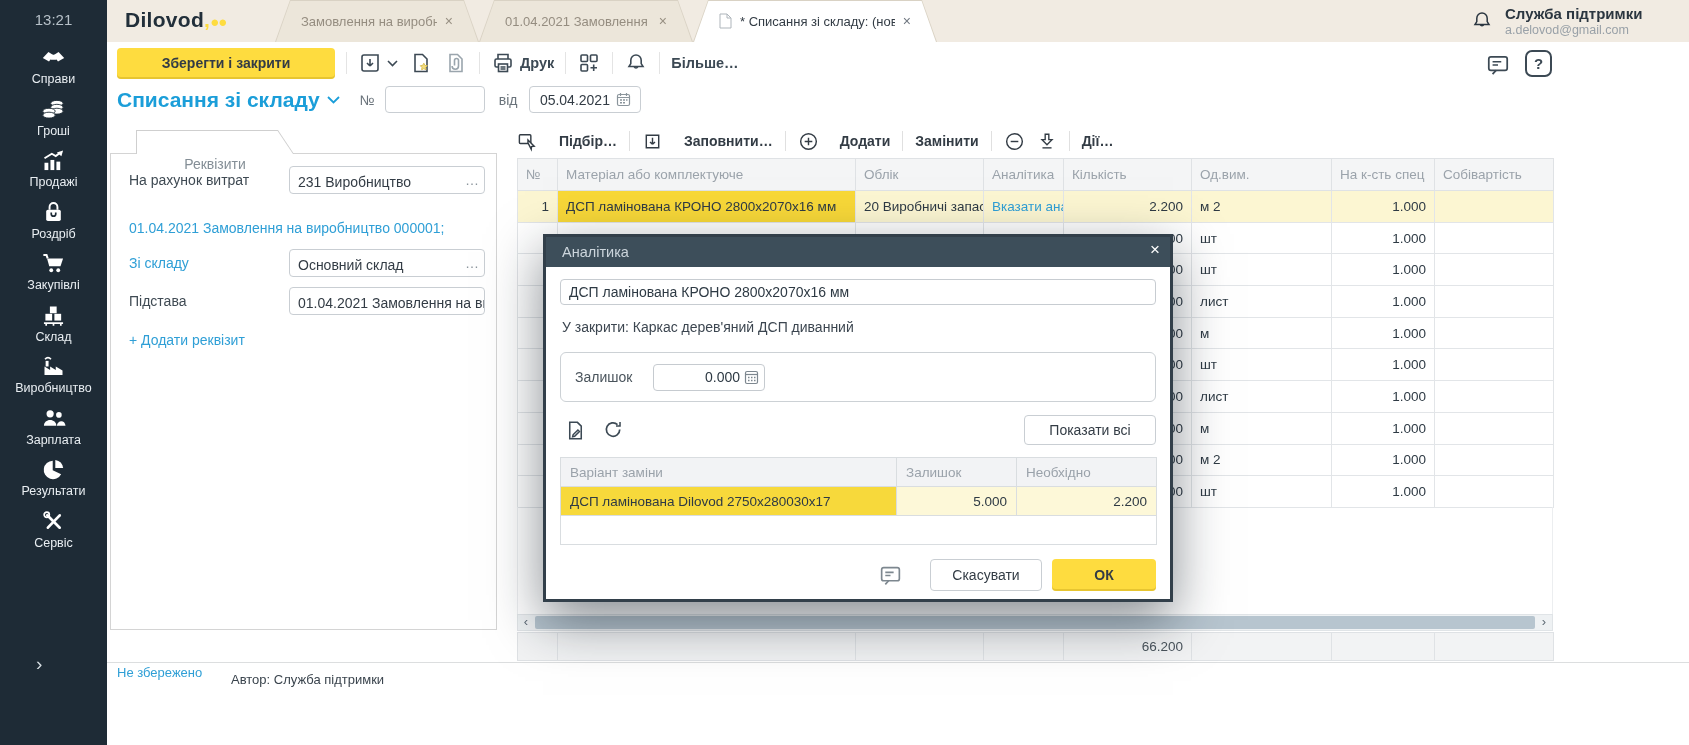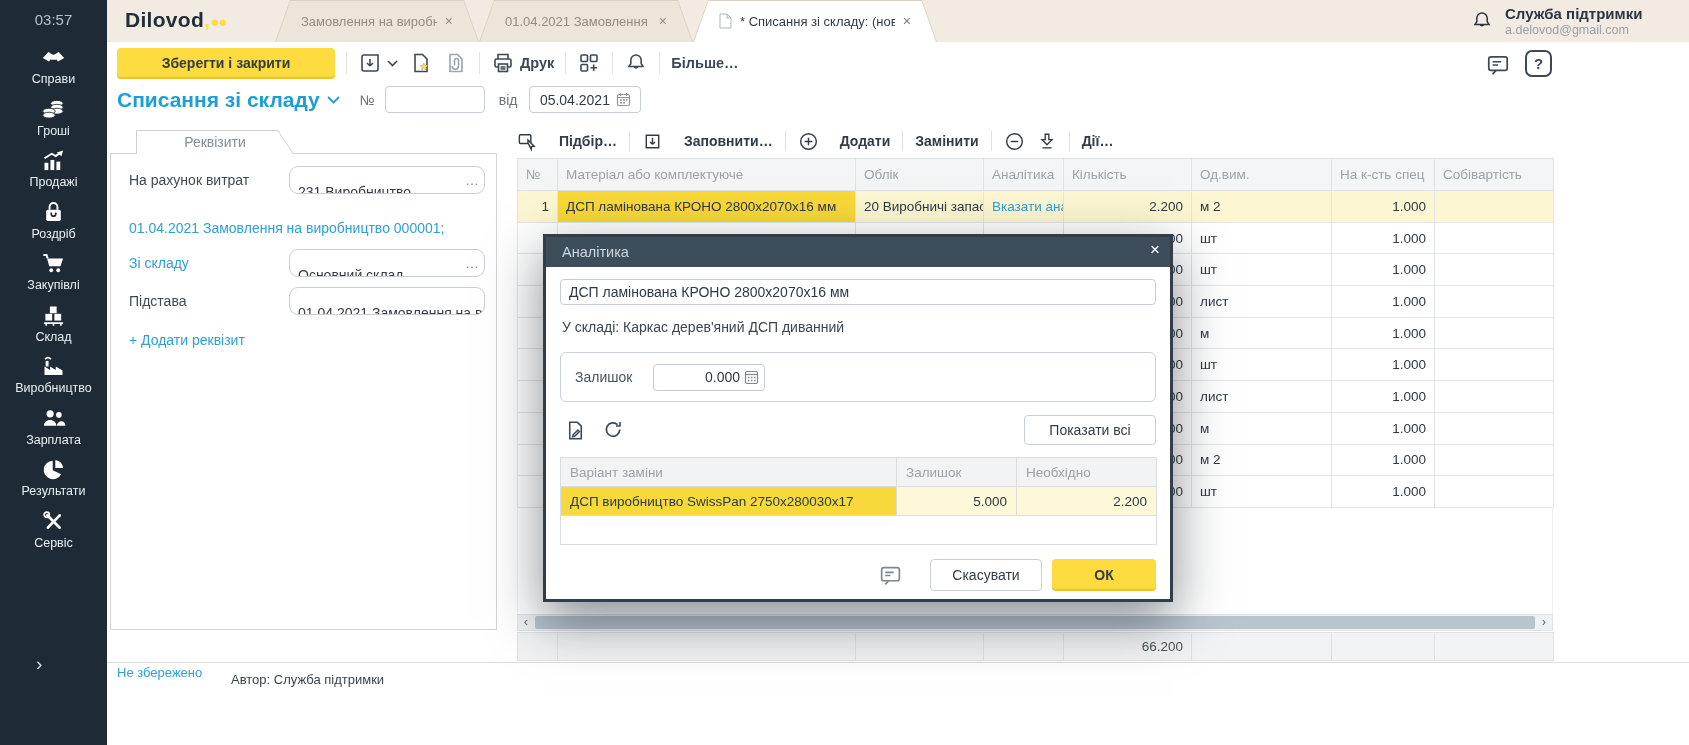--- a/index.html
+++ b/index.html
@@ -52,25 +52,25 @@
   .title-chev { margin-left:7px; color:#1b9ed9; }
   .no-label { margin-left:20px; font-size:14px; color:#6a737b; }
   .no-input { margin-left:10px; width:100px; height:27px; border:1px solid #c9ced3; border-radius:4px; background:#fff; cursor:text; }
   .from-label { margin-left:14px; font-size:14px; color:#6a737b; }
   .date-field { margin-left:12px; width:112px; height:27px; border:1px solid #c9ced3; border-radius:4px; display:flex; align-items:center; justify-content:center; gap:6px; font-size:14px; color:#333c45; cursor:pointer; }
 
   
   .req-tab { position:absolute; left:136px; top:130px; width:158px; height:24px; z-index:2; }
   .req-tab .shape { position:absolute; inset:0; clip-path:polygon(0 0, calc(100% - 16px) 0, 100% 100%, 0 100%); background:#cfcfcf; }
   .req-tab .fill { position:absolute; inset:1px 1px 0 1px; clip-path:polygon(0 0, calc(100% - 15.4px) 0, 100% 100%, 0 100%); background:#fff; }
-  .req-tab .content { position:relative; height:100%; display:flex; align-items:center; justify-content:center; font-size:14px; color:#848e96; }
+  .req-tab .content { position:relative; height:100%; display:flex; align-items:center; justify-content:center; font-size:14px; color:#848e96;margin-top:22px; }
   .req-panel { position:absolute; left:110px; top:153px; width:387px; height:477px; border:1px solid #d4d4d4; background:#fff; }
   .f-label { position:absolute; font-size:14px; color:#3f4a53; white-space:nowrap; }
   .f-label.link { color:#2f9fd6; cursor:pointer; }
-  .f-field { position:absolute; width:196px; height:28px; border:1px solid #c9ced3; border-radius:9px; background:#fff; font-size:14px; color:#333c45; line-height:26px; padding:12px 16px 0 8px; white-space:nowrap; overflow:hidden; cursor:text; }
+  .f-field { position:absolute; width:196px; height:28px; border:1px solid #c9ced3; border-radius:4px; background:#fff; font-size:14px; color:#333c45; line-height:26px; padding:2px 16px 0 8px; white-space:nowrap; overflow:hidden; cursor:text; }
   .f-dots { position:absolute; right:5px; top:0; color:#8b959c; cursor:pointer; }
   .p-link { position:absolute; font-size:14px; color:#2f9fd6; cursor:pointer; white-space:nowrap; }
 
   
   .gtb { position:absolute; left:517px; top:125px; width:1036px; height:32px; display:flex; align-items:center; gap:12px; }
   .gtb-item { display:flex; align-items:center; gap:21px; font-size:14px; font-weight:bold; color:#333c45; cursor:pointer; white-space:nowrap; }
   .gtb-div { width:1px; height:20px; background:#e0e0e0; }
 
   
   .grid-table { position:absolute; left:517px; top:158px; border-collapse:collapse; table-layout:fixed; width:1036px; }
@@ -115,21 +115,21 @@
   .sbr-author { position:absolute; left:124px; top:9px; font-size:13px; color:#3a444d; }
 
   svg { display:block; }
 </style>
 </head>
 <body>
 
 <div class="screen">
 
   <aside class="sb">
-    <div class="sb-time">03:57</div>
+    <div class="sb-time">13:21</div>
     <nav class="sb-nav">
       <div class="sb-item">
         <span>
             <svg viewBox="0 0 24 24">
               <g fill="#fff">
                 <path d="M2.5 12.5l5-5.5 4.5 3-4 5.5z"></path>
                 <path d="M21.5 12.5l-5-5.5-4.5 3 4 5.5z"></path>
                 <rect x="9" y="9.5" width="6" height="4.5" rx="1"></rect>
               </g>
             </svg>
@@ -638,21 +638,21 @@
     </tr>
       </tbody>
   </table>
 
   <div class="modal">
     <div class="m-head">
         <span>Аналітика</span>
       </div>
     <span class="m-close">×</span>
     <div class="m-item-input">ДСП ламінована КРОНО 2800x2070x16 мм</div>
-    <div class="m-stock">У складі: Каркас дерев'яний ДСП диванний</div>
+    <div class="m-stock">У закрити: Каркас дерев'яний ДСП диванний</div>
     <div class="m-fieldset">
       <span class="m-rest-label">Залишок</span>
       <div class="m-rest-field">
         <span>0.000</span>
         <span class="grid-ic">
             <svg width="15" height="15" viewBox="0 0 15 15" fill="none" stroke="currentColor" stroke-width="1.2">
               <rect x="1.5" y="1.5" width="12" height="12" rx="1.5"></rect>
               <path d="M1.5 4.5h12"></path>
               <path d="M4 7.5h1.5M7 7.5h1.5M10 7.5h1.5M4 10.5h1.5M7 10.5h1.5M10 10.5h1.5" stroke-width="1.4"></path>
             </svg>
@@ -680,21 +680,21 @@
         </colgroup>
       <thead>
           <tr>
         <th>Варіант заміни</th>
         <th>Залишок</th>
         <th>Необхідно</th>
       </tr>
         </thead>
       <tbody>
         <tr>
-          <td class="variant">ДСП виробництво SwissPan 2750x280030x17</td>
+          <td class="variant">ДСП ламінована Dilovod 2750x280030x17</td>
           <td class="pale">5.000</td>
           <td class="pale">2.200</td>
         </tr>
         <tr>
           <td colspan="3"></td>
         </tr>
       </tbody>
     </table>
     <span class="m-comment">
         <svg width="25" height="25" viewBox="0 0 24 24" fill="none" stroke="currentColor" stroke-width="1.6">

